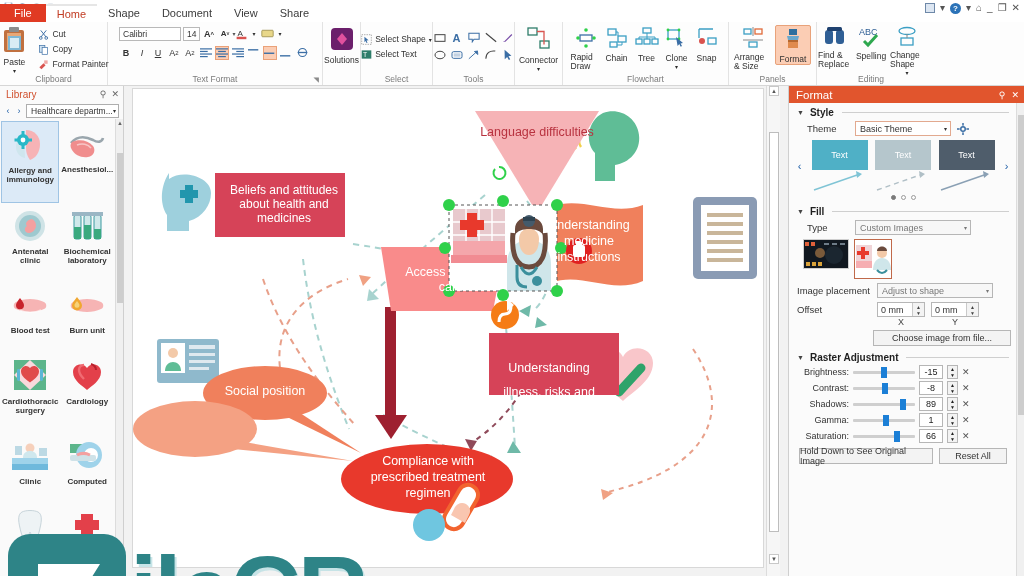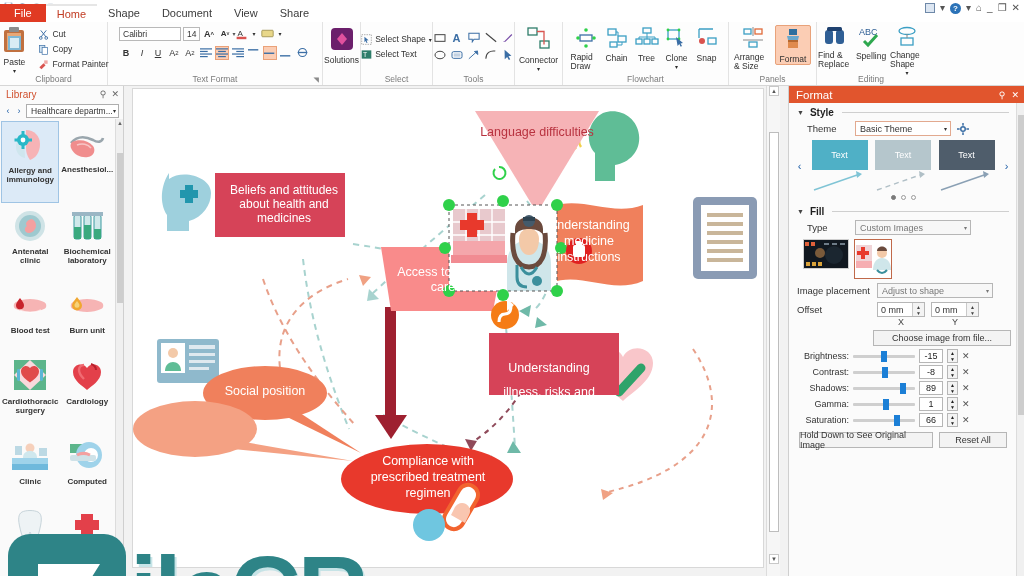--- a/index.html
+++ b/index.html
@@ -971,21 +971,21 @@
           </g>
           <g>
             <circle cx="372" cy="226" r="14" fill="#f57c16"></circle>
             <path d="M366 233 q 0 -8 6 -8 t 6 -8" stroke="#fff" stroke-width="3" fill="none"></path>
             <path d="M374 210 l7 6 -7 6z" fill="#fff"></path>
           </g>
         </svg>
 
         <div class="dtext" style="left:82px; top:94px; width:114px; font-size:12px; line-height:14px;margin-left:12px;">Beliefs and attitudes about health and medicines</div>
         <div class="dtext" style="left:344px; top:36px; width:120px; font-size:12.5px; color:#b8323f; line-height:15px;">Language difficulties</div>
-        <div class="dtext" style="left:258px; top:176px; width:104px; font-size:12.5px; line-height:15px;">Access to health care</div>
+        <div class="dtext" style="left:266px; top:176px; width:104px; font-size:12.5px; line-height:15px;">Access to health care</div>
         <div class="dtext" style="left:402px; top:128px; width:108px; font-size:12.5px; line-height:16px;">Understanding medicine instructions</div>
         <div class="dtext" style="left:356px; top:267px; width:120px; font-size:12.5px; line-height:24px;">Understanding illness, risks and benefits</div>
         <div class="dtext" style="left:72px; top:296px; width:120px; font-size:12.5px;">Social position</div>
         <div class="dtext" style="left:224px; top:364px; width:142px; font-size:12.5px; line-height:16px;">Compliance with prescribed treatment regimen</div>
 
       </div>
 
       <div class="canvas-vscroll">
         <div class="arr" style="top:0">▲</div>
         <div class="tbar"></div>
@@ -1138,20 +1138,25 @@
                 </span>
             </div>
             <span class="axlab">Y</span>
           </div>
         </div>
 
         <div style="padding:1px 6px 2px 84px">
           <div class="btnwide">Choose image from file...</div>
         </div>
 
+        <div class="sec-head">
+          <span class="car">▼</span>
+          <span class="nm">Raster Adjustment</span>
+          <span class="rule"></span>
+        </div>
 
         <div class="sliderow">
           <span class="lab">Brightness:</span>
           <div class="track">
               <span class="knob" style="left:45%"></span>
             </div>
           <div class="numbox">-15</div>
           <span class="ud" style="border:1px solid #b6b6b6;height:14px;width:11px;display:flex;flex-direction:column;align-items:center;justify-content:center;font-size:5px;background:#f3f3f3">
               <span>▲</span>
               <span>▼</span>

